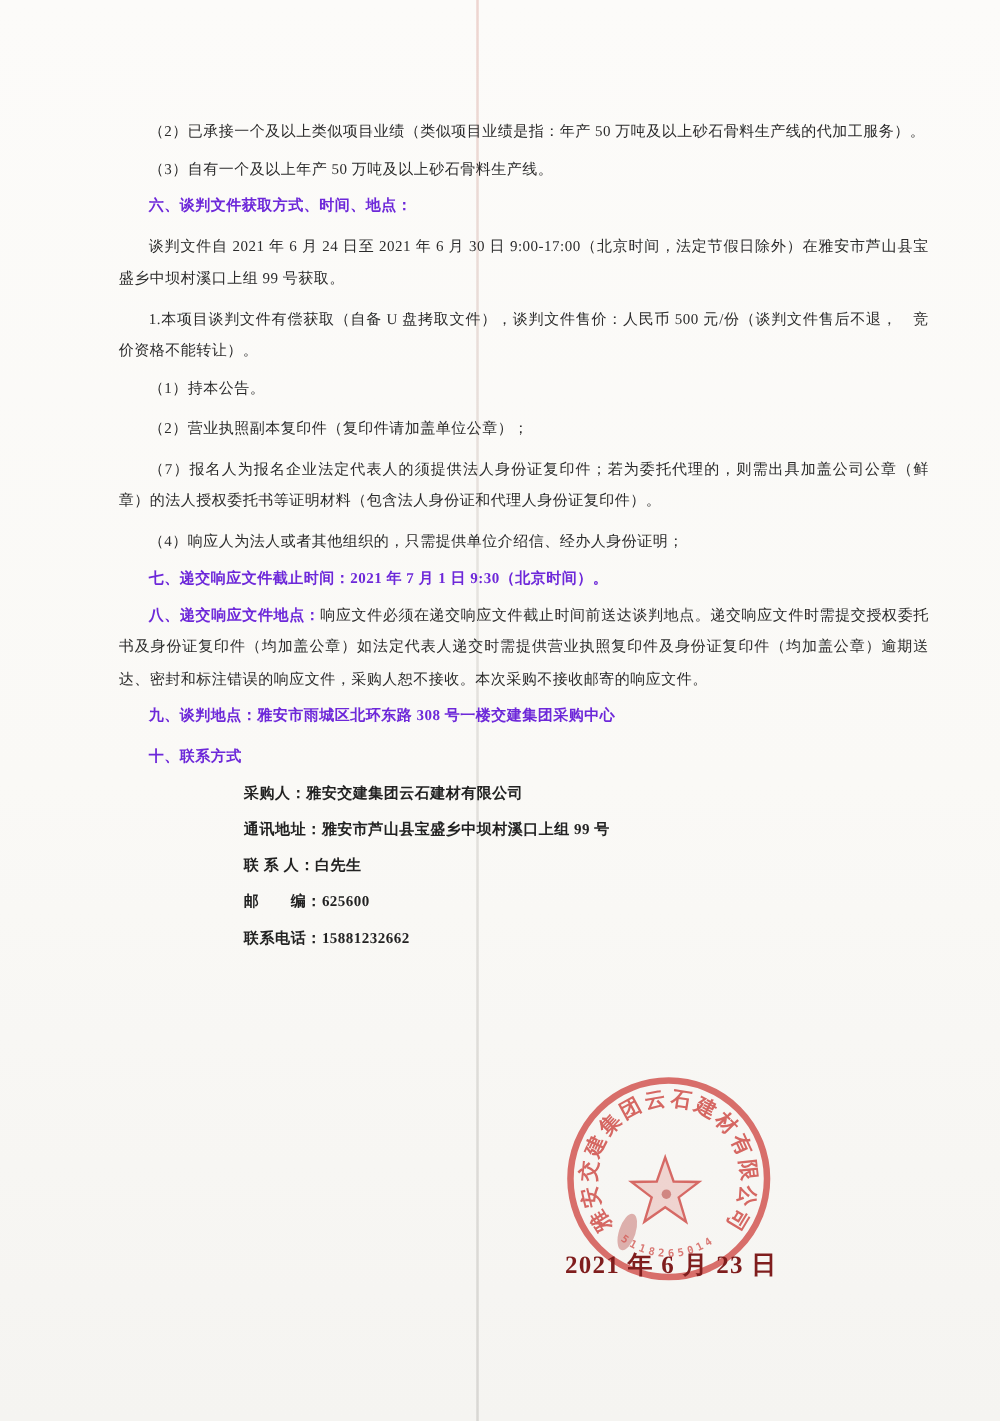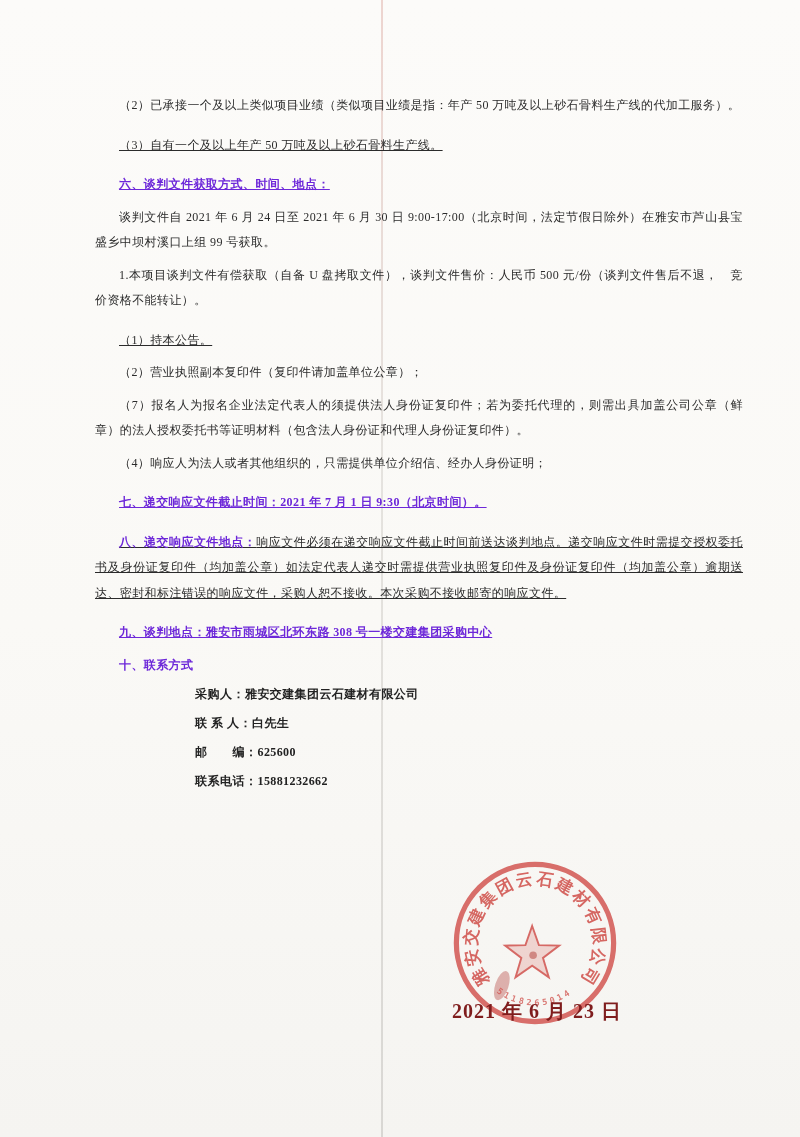--- a/index.html
+++ b/index.html
@@ -14,21 +14,21 @@
     position:absolute;left:381px;top:0;width:2px;height:100%;
     background:linear-gradient(180deg,rgba(214,150,140,.38) 0%,rgba(200,196,190,.42) 40%,rgba(188,186,182,.5) 100%);
   }
   .speck{position:absolute;left:295px;top:104px;width:3px;height:3px;border-radius:50%;background:rgba(120,118,115,.4);}
   .content{
     position:absolute;left:95px;top:86px;width:648px;
     font-size:12px;line-height:25.5px;text-align:justify;
     letter-spacing:.4px;
   }
   .content p{margin:7px 0 0;text-indent:2em;}
-  .content p.gap{margin-top:14px;text-decoration:underline;}
+  .content p.gap{margin-top:4px;}
   .sec{font-weight:bold;color:#6d28d9;}
   .contact-block{margin-top:2px;padding-left:100px;line-height:29px;}
   .contact-row{white-space:nowrap;font-weight:600;color:#222;}
   .contact-row .lbl{letter-spacing:.5px;}
   .seal{position:absolute;left:445px;top:853px;width:180px;height:180px;opacity:.9;}
   .doc-date{
     position:absolute;left:452px;top:998px;
     font-size:20px;font-weight:600;color:#7f1d1d;letter-spacing:1px;
     white-space:nowrap;
   }
@@ -59,20 +59,23 @@
     </p>
 
     <p class="gap sec">九、谈判地点：雅安市雨城区北环东路 308 号一楼交建集团采购中心</p>
     <p class="sec">十、联系方式</p>
 
     <div class="contact-block">
       <div class="contact-row">
         <span class="lbl">采购人：</span><span>雅安交建集团云石建材有限公司</span>
       </div>
       <div class="contact-row">
+        <span class="lbl">通讯地址：</span><span>雅安市芦山县宝盛乡中坝村溪口上组 99 号</span>
+      </div>
+      <div class="contact-row">
         <span class="lbl">联 系 人：</span><span>白先生</span>
       </div>
       <div class="contact-row">
         <span class="lbl">邮　　编：</span><span>625600</span>
       </div>
       <div class="contact-row">
         <span class="lbl">联系电话：</span><span>15881232662</span>
       </div>
     </div>
   </div>

